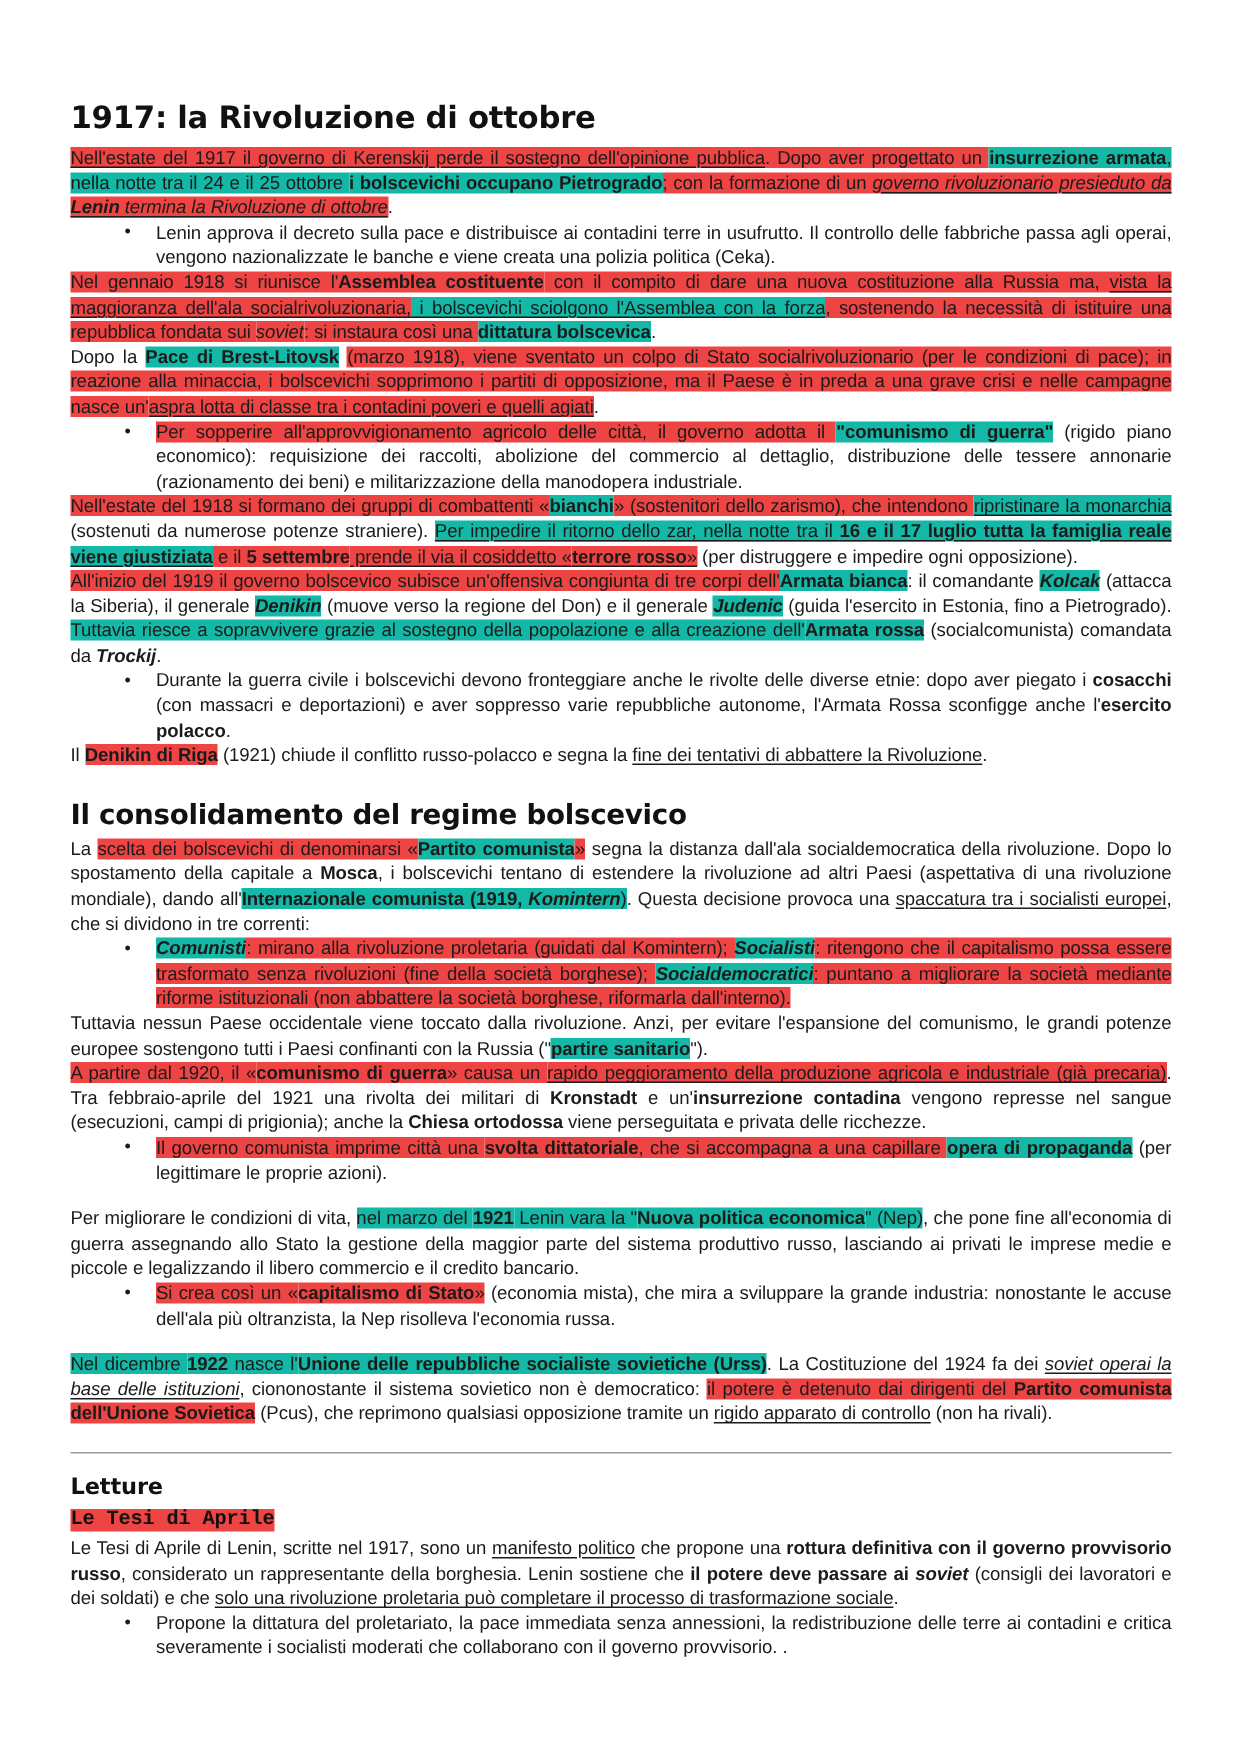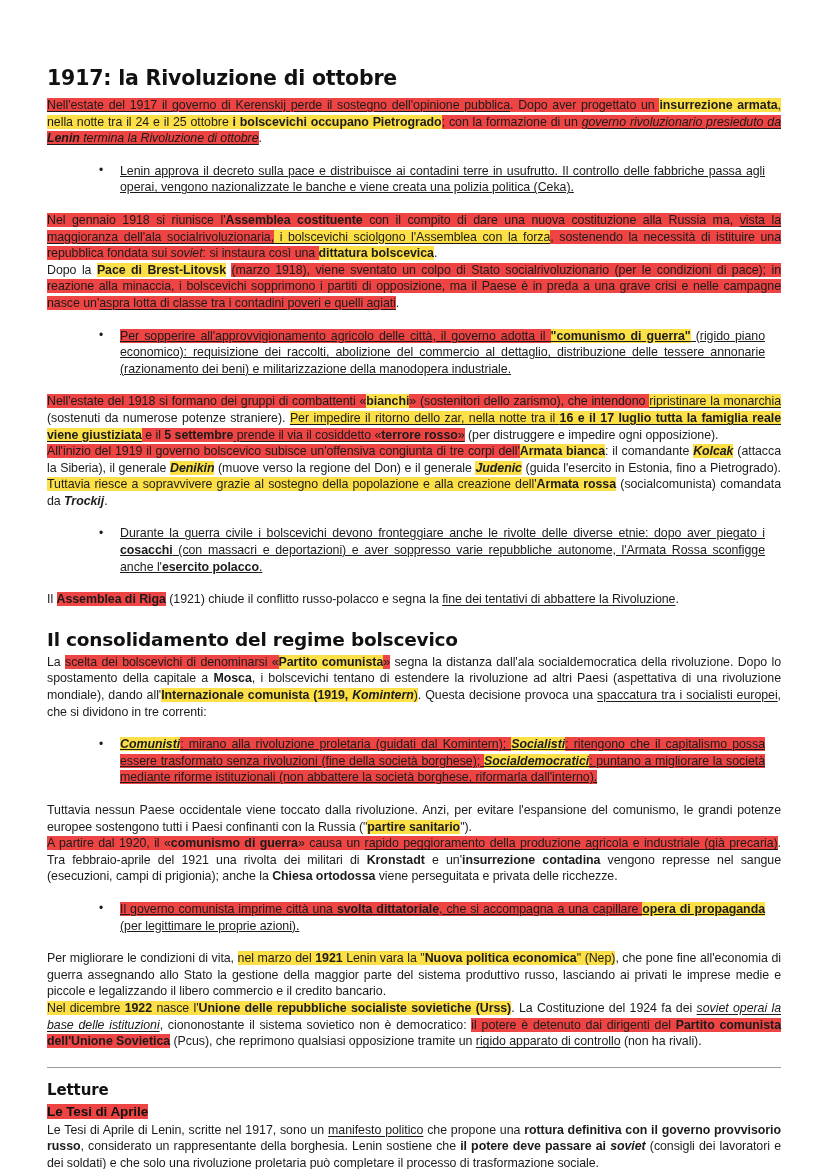--- a/index.html
+++ b/index.html
@@ -41,21 +41,21 @@
   }
   h3.sub-title {
     font-family: "DejaVu Sans", sans-serif;
     font-size: 15px;
     font-weight: bold;
     letter-spacing: -0.1px;
     margin: 13px 0 3px 0;
     color: #111111;
   }
   h4.sub2-title {
-    font-family: Liberation Sans, sans-serif;
+    font-family: Liberation Mono, monospace;
     font-size: 13.5px;
     font-weight: bold;
     letter-spacing: -0.1px;
     margin: 2px 0 3px 0;
     color: #111111;
     display: inline-block;
   }
 
   p.para {
     font-size: 12.4px;
@@ -71,37 +71,36 @@
   ul.bullets {
     margin: 0;
     padding: 0 0 0 0;
     list-style: none;
   }
   ul.bullets li {
     position: relative;
     font-size: 12.4px;
     line-height: 16.6px;
     padding-left: 57px;
-    margin: 16px;
+    margin: 0;
     text-align: justify;
     letter-spacing: -0.05px;
-    text-decoration: underline;
   }
   ul.bullets li::before {
     content: "\2022";
     position: absolute;
     left: 36px;
     top: -0.5px;
     font-size: 12px;
     color: #1b1b1b;
   }
 
   
   .hl {            
-    background: #fde047;
+    background: #14b8a6;
     box-decoration-break: clone;
     -webkit-box-decoration-break: clone;
   }
   .hlL {           
     background: #ef4444;
     box-decoration-break: clone;
     -webkit-box-decoration-break: clone;
   }
   .u { text-decoration: underline; text-underline-offset: 1.5px; }
   .b { font-weight: bold; }
@@ -148,21 +147,21 @@
 
   <p class="para">
     <span class="hlL">All'inizio del 1919 il governo bolscevico subisce un'offensiva congiunta di tre corpi dell'</span><span class="hl b">Armata bianca</span>: il comandante <span class="hl bi">Kolcak</span> (attacca la Siberia), il generale <span class="hl bi">Denikin</span> (muove verso la regione del Don) e il generale <span class="hl bi">Judenic</span> (guida l'esercito in Estonia, fino a Pietrogrado). <span class="hl">Tuttavia riesce a sopravvivere grazie al sostegno della popolazione e alla creazione dell'</span><span class="hl b">Armata rossa</span> (socialcomunista) comandata da <span class="bi">Trockij</span>.
   </p>
 
   <ul class="bullets">
     <li>Durante la guerra civile i bolscevichi devono fronteggiare anche le rivolte delle diverse etnie: dopo aver piegato i <span class="b">cosacchi</span> (con massacri e deportazioni) e aver soppresso varie repubbliche autonome, l'Armata Rossa sconfigge anche l'<span class="b">esercito polacco</span>.</li>
   </ul>
 
   <p class="para">
-    Il <span class="hlL b">Assemblea di Riga</span> (1921) chiude il conflitto russo-polacco e segna la <span class="u">fine dei tentativi di abbattere la Rivoluzione</span>.
+    Il <span class="hlL b">Denikin di Riga</span> (1921) chiude il conflitto russo-polacco e segna la <span class="u">fine dei tentativi di abbattere la Rivoluzione</span>.
   </p>
 
   <h2 class="sec-title">Il consolidamento del regime bolscevico</h2>
 
   <p class="para">
     La <span class="hlL">scelta dei bolscevichi di denominarsi «</span><span class="hl b">Partito comunista</span><span class="hlL">»</span> segna la distanza dall'ala socialdemocratica della rivoluzione. Dopo lo spostamento della capitale a <span class="b">Mosca</span>, i bolscevichi tentano di estendere la rivoluzione ad altri Paesi (aspettativa di una rivoluzione mondiale), dando all'<span class="hl b">Internazionale comunista (1919, </span><span class="hl bi">Komintern</span><span class="hl">)</span>. Questa decisione provoca una <span class="u">spaccatura tra i socialisti europei</span>, che si dividono in tre correnti:
   </p>
 
   <ul class="bullets">
     <li><span class="hl bi">Comunisti</span><span class="hlL">: mirano alla rivoluzione proletaria (guidati dal Komintern); </span><span class="hl bi">Socialisti</span><span class="hlL">: ritengono che il capitalismo possa essere trasformato senza rivoluzioni (fine della società borghese); </span><span class="hl bi">Socialdemocratici</span><span class="hlL">: puntano a migliorare la società mediante riforme istituzionali (non abbattere la società borghese, riformarla dall'interno).</span></li>
@@ -177,20 +176,23 @@
   </p>
 
   <ul class="bullets">
     <li><span class="hlL">Il governo comunista imprime città una </span><span class="hlL b">svolta dittatoriale</span><span class="hlL">, che si accompagna a una capillare </span><span class="hl b">opera di propaganda</span> (per legittimare le proprie azioni).</li>
   </ul>
 
   <p class="para spacer-before">
     Per migliorare le condizioni di vita, <span class="hl">nel marzo del </span><span class="hl b">1921</span><span class="hl"> Lenin vara la "</span><span class="hl b">Nuova politica economica</span><span class="hl">" (Nep)</span>, che pone fine all'economia di guerra assegnando allo Stato la gestione della maggior parte del sistema produttivo russo, lasciando ai privati le imprese medie e piccole e legalizzando il libero commercio e il credito bancario.
   </p>
 
+  <ul class="bullets">
+    <li><span class="hlL">Si crea così un «</span><span class="hlL b">capitalismo di Stato</span><span class="hlL">»</span> (economia mista), che mira a sviluppare la grande industria: nonostante le accuse dell'ala più oltranzista, la Nep risolleva l'economia russa.</li>
+  </ul>
 
   <p class="para spacer-before">
     <span class="hl">Nel dicembre </span><span class="hl b">1922</span><span class="hl"> nasce l'</span><span class="hl b">Unione delle repubbliche socialiste sovietiche (Urss)</span>. La Costituzione del 1924 fa dei <span class="i u">soviet operai la base delle istituzioni</span>, ciononostante il sistema sovietico non è democratico: <span class="hlL">il potere è detenuto dai dirigenti del </span><span class="hlL b">Partito comunista dell'Unione Sovietica</span> (Pcus), che reprimono qualsiasi opposizione tramite un <span class="u">rigido apparato di controllo</span> (non ha rivali).
   </p>
 
 
   <hr class="rule">
 
   <h3 class="sub-title">Letture</h3>
   <div>

